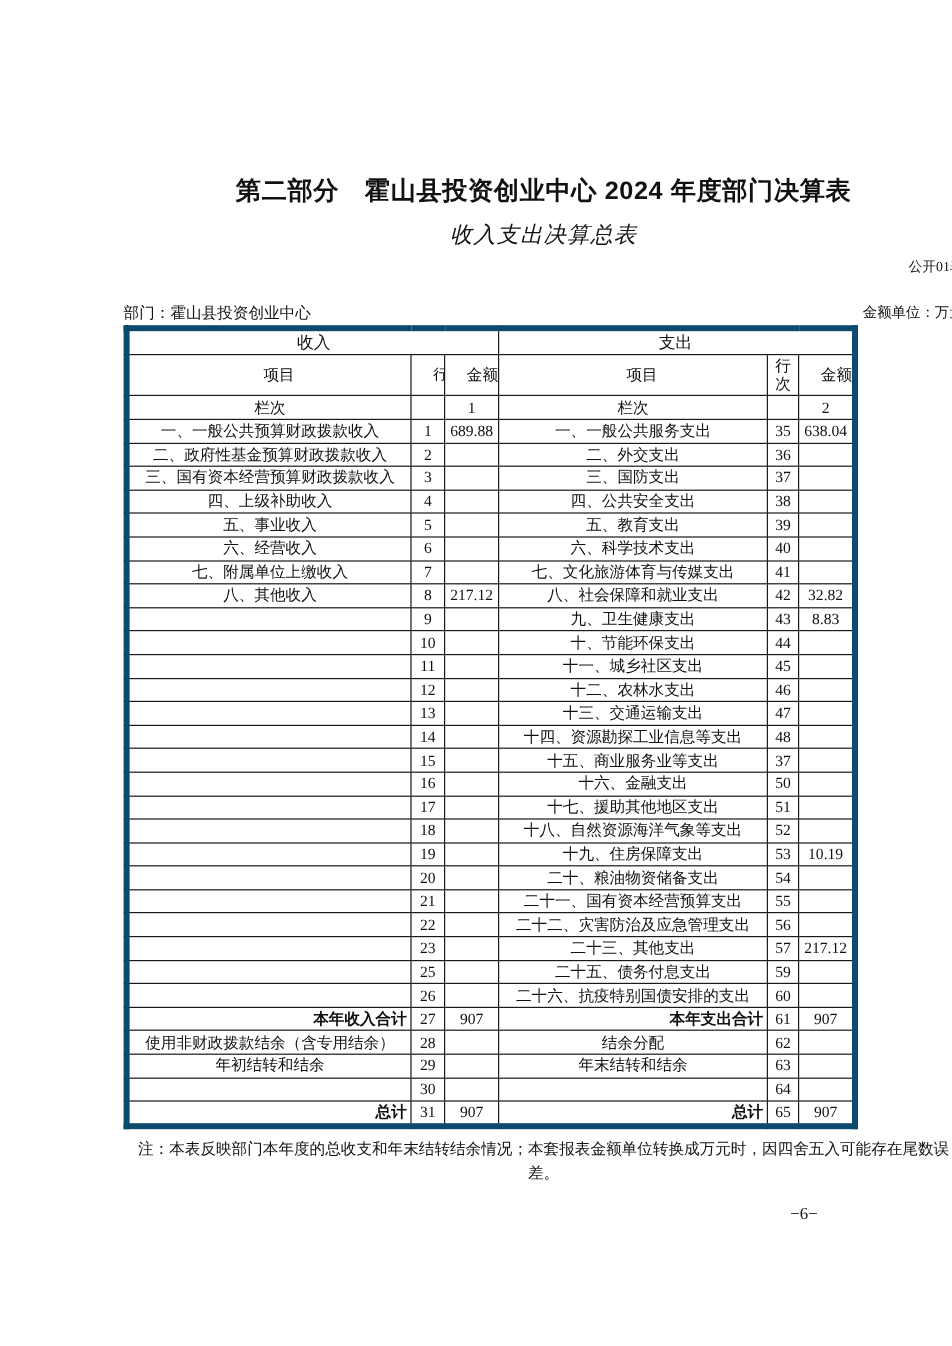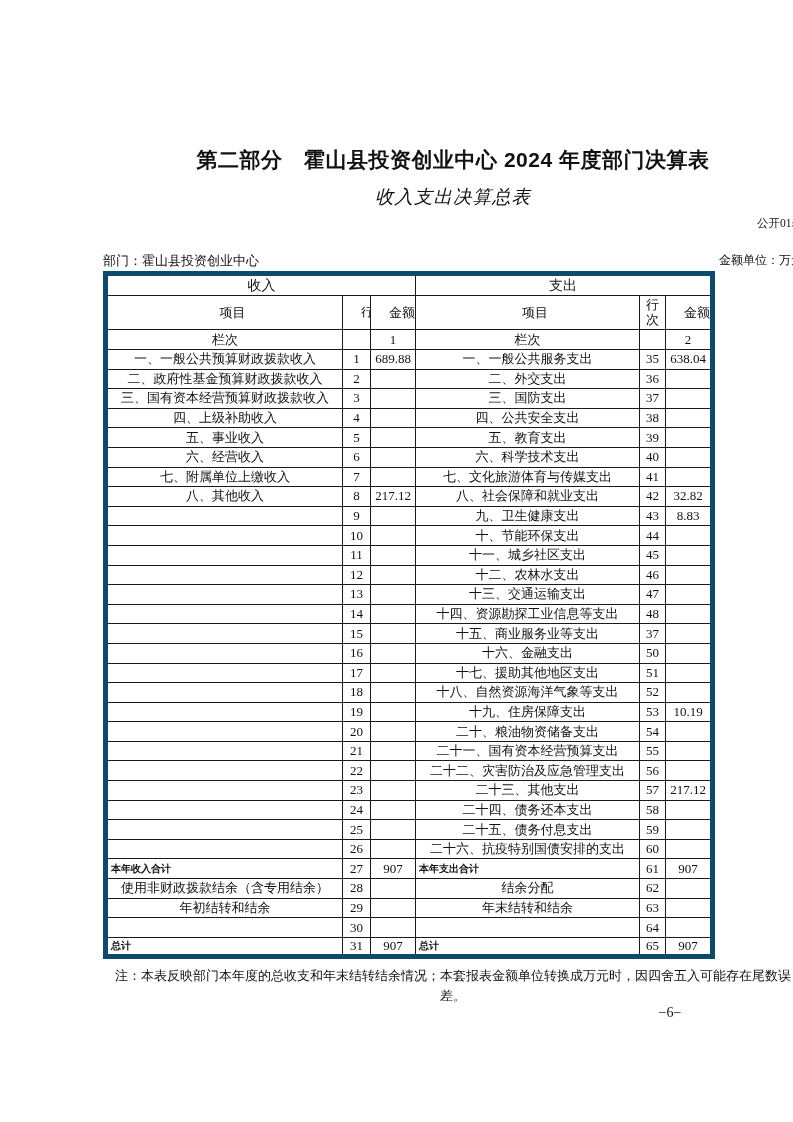--- a/index.html
+++ b/index.html
@@ -74,24 +74,24 @@
   tr.hdr2 th.rownum-narrow {
     white-space: normal;
     word-break: break-all;
     line-height: 1.15;
     padding: 0 2px;
   }
   tr.hdr3 td { height: 20px; }
   tr.datarow td { height: 19.6px; }
   td.item { text-align: left; }
   tr.sumrow td.item {
-    text-align: left;
+    text-align: right;
     font-weight: bold;
     font-family: "Liberation Sans", "DejaVu Sans", sans-serif;
-    font-size: 10px;
+    font-size: 13px;
   }
   .note {
     margin-top: 7px;
     font-size: 13px;
     line-height: 20px;
     text-align: center;
   }
   .page-number {
     position: absolute;
     left: 635px;
@@ -328,28 +328,20 @@
         <tr class="datarow">
           <td class="item"></td>
           <td>23</td>
           <td></td>
           <td class="item">二十三、其他支出</td>
           <td>57</td>
           <td>217.12</td>
         </tr>
         <tr class="datarow">
           <td class="item"></td>
-          <td>24</td>
-          <td></td>
-          <td class="item">二十四、债务还本支出</td>
-          <td>58</td>
-          <td></td>
-        </tr>
-        <tr class="datarow">
-          <td class="item"></td>
           <td>25</td>
           <td></td>
           <td class="item">二十五、债务付息支出</td>
           <td>59</td>
           <td></td>
         </tr>
         <tr class="datarow">
           <td class="item"></td>
           <td>26</td>
           <td></td>

